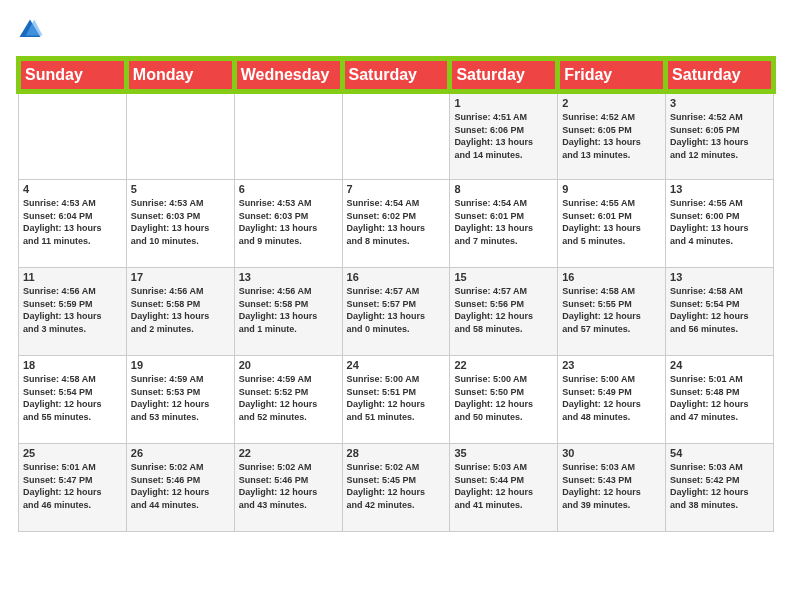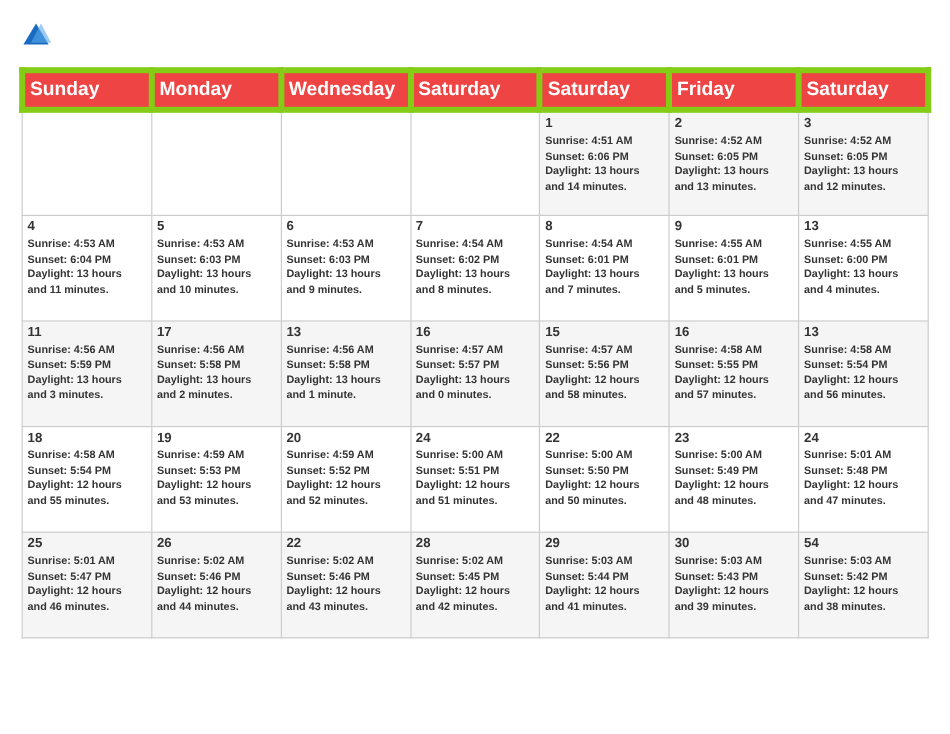--- a/index.html
+++ b/index.html
@@ -243,21 +243,21 @@
         </td>
         <td>
           <span class="day-num">22</span>
           <div class="day-info">Sunrise: 5:02 AM<br>Sunset: 5:46 PM<br>Daylight: 12 hours<br>and 43 minutes.</div>
         </td>
         <td>
           <span class="day-num">28</span>
           <div class="day-info">Sunrise: 5:02 AM<br>Sunset: 5:45 PM<br>Daylight: 12 hours<br>and 42 minutes.</div>
         </td>
         <td>
-          <span class="day-num">29</span>
+          <span class="day-num">35</span>
           <div class="day-info">Sunrise: 5:03 AM<br>Sunset: 5:44 PM<br>Daylight: 12 hours<br>and 41 minutes.</div>
         </td>
         <td>
           <span class="day-num">30</span>
           <div class="day-info">Sunrise: 5:03 AM<br>Sunset: 5:43 PM<br>Daylight: 12 hours<br>and 39 minutes.</div>
         </td>
         <td>
           <span class="day-num">54</span>
           <div class="day-info">Sunrise: 5:03 AM<br>Sunset: 5:42 PM<br>Daylight: 12 hours<br>and 38 minutes.</div>
         </td>

